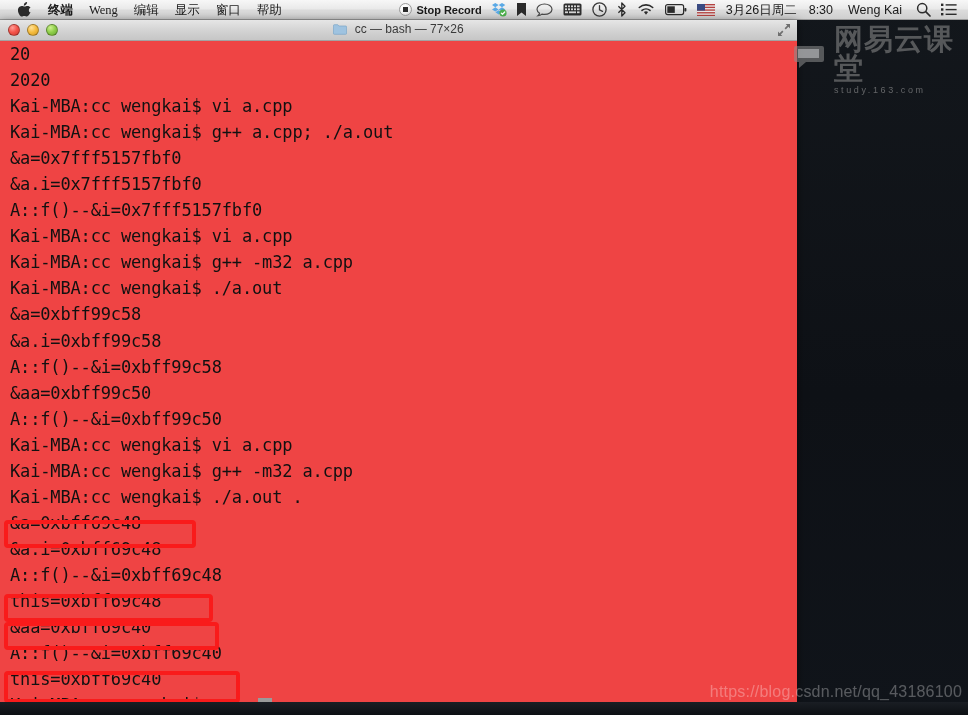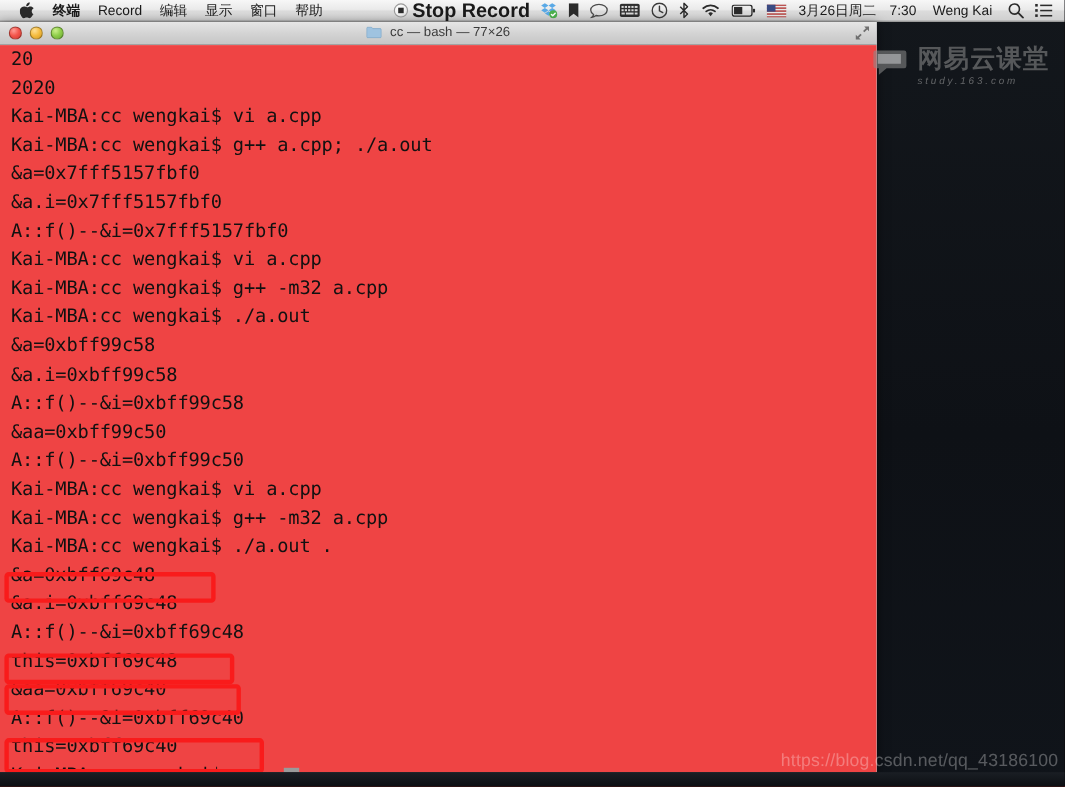--- a/index.html
+++ b/index.html
@@ -32,21 +32,21 @@
     background: linear-gradient(180deg, #f7f7f7 0%, #e9e9e9 48%, #dcdcdc 52%, #cfcfcf 100%);
     border-bottom: 1px solid #9b9b9b;
     display: flex;
     align-items: center;
     font-size: 12.5px;
     color: #1a1a1a;
     box-sizing: border-box;
     padding: 0 6px 0 6px;
     white-space: nowrap;
   }
-  .menu-left { display: flex; align-items: center; gap: 0px; }
+  .menu-left { display: flex; align-items: center; gap: 0px; font-family: Liberation Serif, serif; }
   .menu-right { display: flex; align-items: center; margin-left: auto; gap: 0px; }
   .menu-item {
     padding: 0 8px;
     line-height: 20px;
     height: 20px;
     display: inline-flex;
     align-items: center;
   }
   .menu-item.bold { font-weight: bold; }
   .apple-logo {
@@ -69,21 +69,21 @@
     display: inline-flex;
     align-items: center;
   }
   .mb-text.user { font-weight: normal; padding: 0 9px; }
   .stop-record {
     display: inline-flex;
     align-items: center;
     gap: 4px;
     padding: 0 4px 0 6px;
     font-weight: bold;
-    font-size: 18px;
+    font-size: 11px;
   }
   .rec-dot {
     width: 13px; height: 13px;
     border-radius: 50%;
     background: radial-gradient(circle at 35% 32%, #ffffff 0%, #f1f1f1 55%, #c9c9c9 100%);
     border: 1px solid #9a9a9a;
     display: inline-flex;
     align-items: center;
     justify-content: center;
     box-sizing: border-box;
@@ -204,32 +204,31 @@
     flex: 0 0 auto;
   }
   #wm-163 .wm-txt {
     display: flex;
     flex-direction: column;
     justify-content: center;
     line-height: 1;
   }
   #wm-163 .wm-cn {
     font-family: "DejaVu Sans", sans-serif;
-    font-size: 23px;
+    font-size: 29px;
     color: #8e8e8e;
     letter-spacing: 1px;
     font-weight: bold;
   }
   #wm-163 .wm-en {
     font-family: "Liberation Sans", sans-serif;
     font-size: 9px;
     color: #a5a5a5;
     letter-spacing: 2.6px;
     margin-top: 3px;
-    font-style: italic;
   }
   #wm-csdn {
     position: absolute;
     right: 6px;
     bottom: 14px;
     font-family: "Liberation Sans", sans-serif;
     font-size: 16px;
     color: rgba(255,255,255,.30);
     letter-spacing: .2px;
     pointer-events: none;
@@ -248,21 +247,21 @@
 <div id="desktop">
 
   <div id="menubar">
     <div class="menu-left">
       <span class="apple-logo">
         <svg width="13" height="15" viewBox="0 0 13 15">
             <path fill="#2b2b2b" d="M9.1 0c.1 1-.3 1.9-.9 2.6-.6.7-1.5 1.2-2.4 1.1-.1-1 .4-2 .9-2.6C7.4.4 8.4 0 9.1 0zm3 11c-.3.7-.5 1-.9 1.6-.6.9-1.4 2-2.5 2-.9 0-1.2-.6-2.4-.6-1.3 0-1.6.6-2.5.6-1 0-1.8-1-2.4-1.9C-.3 10.3-.5 7.4.6 5.8c.8-1.1 2-1.8 3.2-1.8 1.2 0 1.9.6 2.9.6.9 0 1.5-.7 2.9-.7 1.1 0 2.2.6 3 1.6-2.6 1.4-2.2 5.1.5 5.5z"></path>
           </svg>
       </span>
       <span class="menu-item bold">终端</span>
-      <span class="menu-item">Record</span>
+      <span class="menu-item">Weng</span>
       <span class="menu-item">编辑</span>
       <span class="menu-item">显示</span>
       <span class="menu-item">窗口</span>
       <span class="menu-item">帮助</span>
     </div>
 
     <div class="menu-right">
       <span class="stop-record">
         <span class="rec-dot">
             <i></i>
@@ -348,21 +347,21 @@
               <rect y="2.7" width="18" height="1.35"></rect>
             <rect y="5.4" width="18" height="1.35"></rect>
               <rect y="8.1" width="18" height="1.35"></rect>
             <rect y="10.8" width="18" height="1.2"></rect>
           </g>
           <rect width="8" height="6.6" fill="#3a4a82"></rect>
         </svg>
       </span>
 
       <span class="mb-text">3月26日周二</span>
-      <span class="mb-text">7:30</span>
+      <span class="mb-text">8:30</span>
       <span class="mb-text user">Weng Kai</span>
 
       <span class="mb-icon">
         <svg width="15" height="15" viewBox="0 0 15 15">
           <circle cx="6.2" cy="6.2" r="4.6" fill="none" stroke="#2b2b2b" stroke-width="1.5"></circle>
           <path d="M9.7 9.7L14 14" stroke="#2b2b2b" stroke-width="1.7" stroke-linecap="round"></path>
         </svg>
       </span>
 
       <span class="mb-icon">

